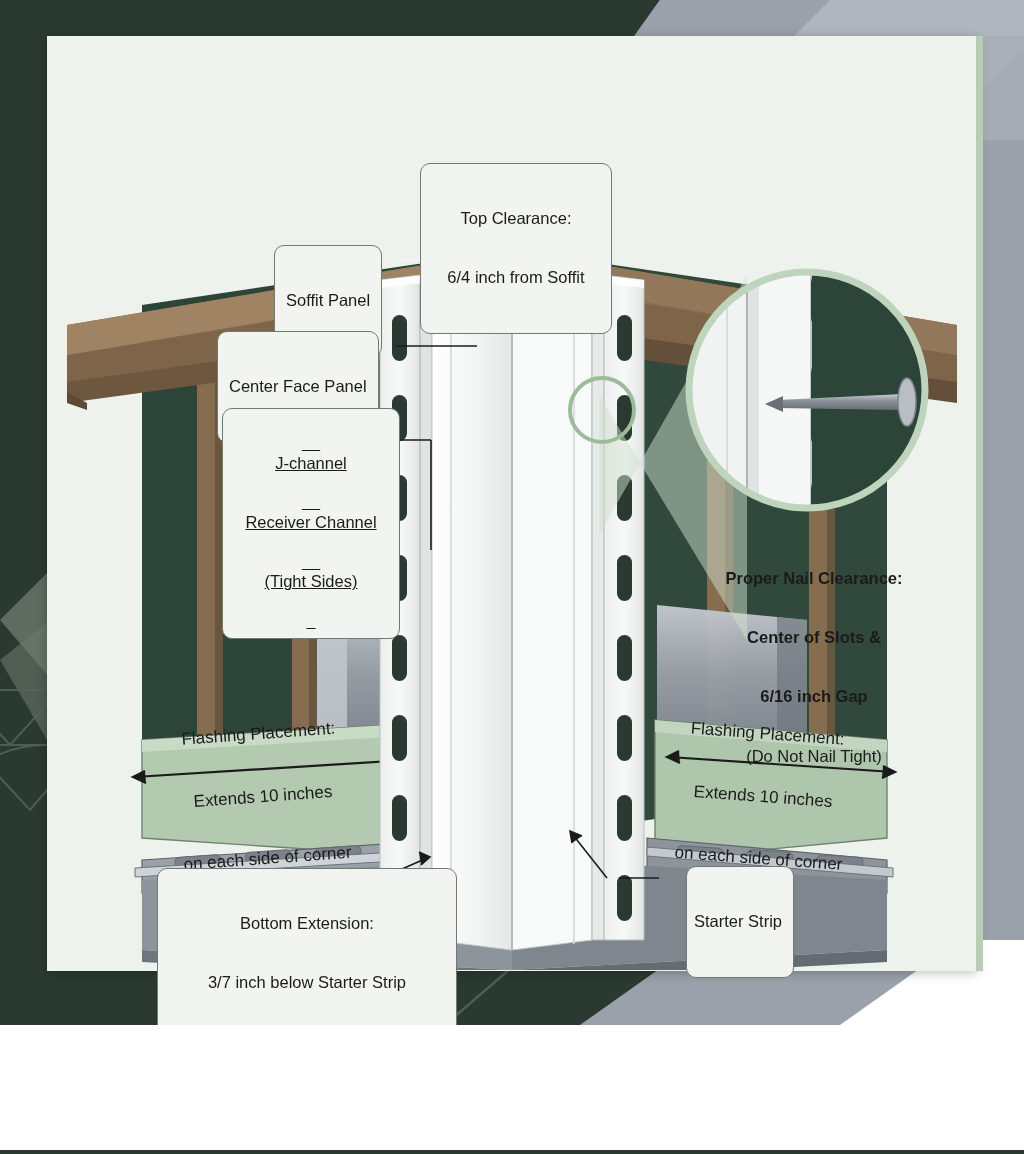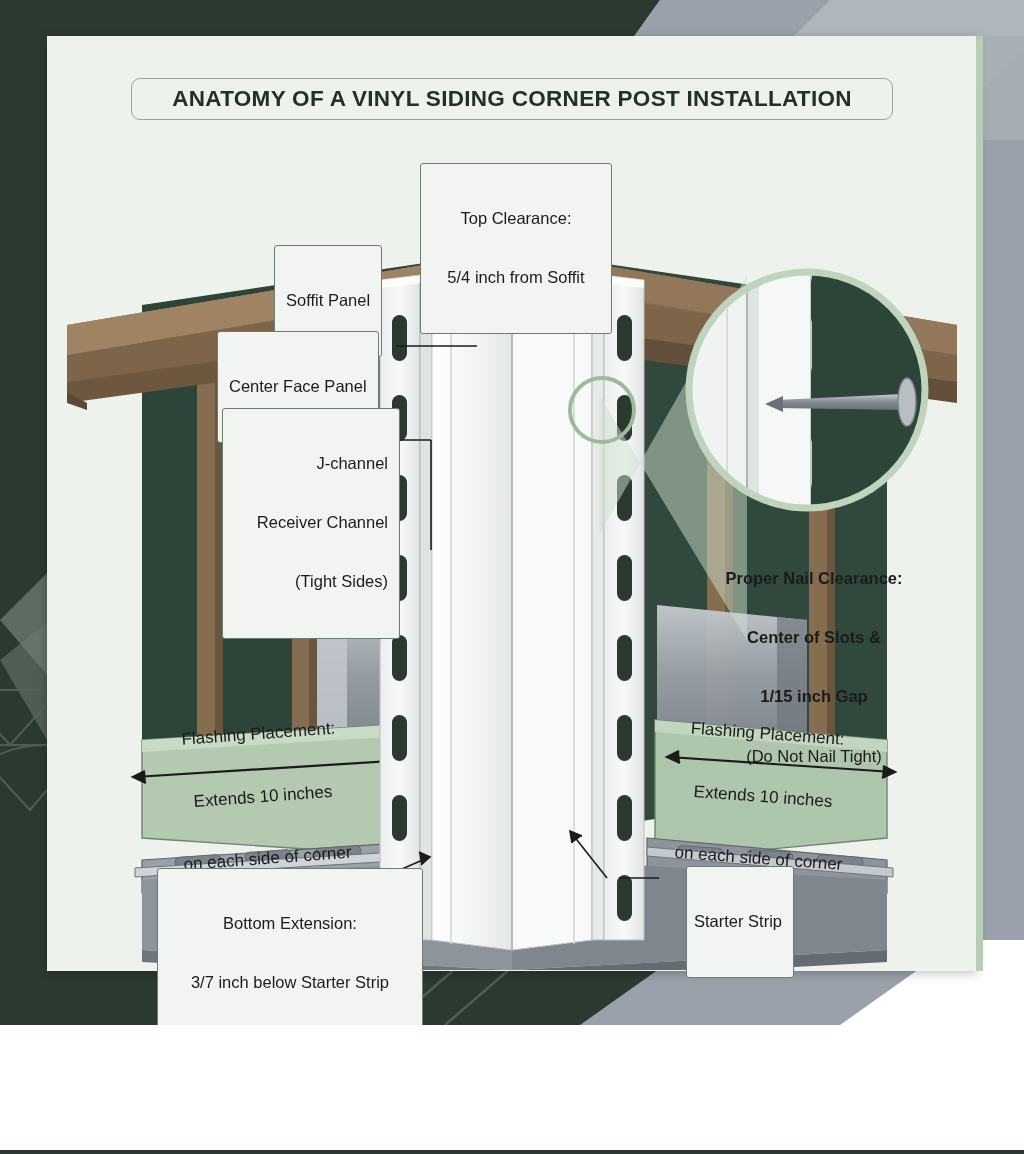--- a/index.html
+++ b/index.html
@@ -37,31 +37,31 @@
   }
 
   
   .illus { position:absolute; left:47px; top:120px; width:930px; height:850px; }
 
   
   .lbl {
     position:absolute;
     background:#f2f4f1;
     border:1.4px solid #6f7a70;
-    border-radius:3px;
+    border-radius:10px;
     padding:5px 11px 6px;
     font-size:16.5px;
     line-height:1.2;
     color:#1b1b1b;
     text-align:center;
     white-space:pre;
     font-family:"Liberation Sans", sans-serif;
   }
   .lbl.noborder { border:none; background:transparent; padding:0; }
-  .lbl.r { text-align:right; }
+  .lbl.r { text-align:center;text-decoration:underline; }
 
   
   .flash-lbl {
     position:absolute; font-size:17px; line-height:1.22;
     color:#1b1b1b; text-align:center; white-space:pre;
     font-family:"Liberation Sans", sans-serif;
   }
 
   
   .footer { position:absolute; left:0; top:1025px; width:1024px; height:129px; background:#ffffff; }
@@ -103,23 +103,20 @@
     </g>
     <polygon points="580,1025 700,940 1024,940 1024,1025" fill="#9aa1aa"></polygon>
     <polygon points="840,1025 960,940 1024,940 1024,1025" fill="#ffffff"></polygon>
     <polygon points="300,975 1024,975 1024,1025 300,1025" fill="none"></polygon>
   </svg>
 
   <div class="card">
     <div class="card-accent"></div>
   </div>
 
-  <div class="title-wrap">
-    <span class="title-text">ANATOMY OF A VINYL SIDING CORNER POST INSTALLATION</span>
-  </div>
 
   <svg class="illus" viewBox="0 0 930 850">
     <defs>
       <linearGradient id="vinylG" x1="0" y1="0" x2="1" y2="0">
         <stop offset="0%" stop-color="#ffffff"></stop>
         <stop offset="60%" stop-color="#f1f3f2"></stop>
         <stop offset="100%" stop-color="#e3e7e6"></stop>
       </linearGradient>
       <linearGradient id="vinylG2" x1="0" y1="0" x2="1" y2="0">
         <stop offset="0%" stop-color="#eceeed"></stop>
@@ -289,57 +286,57 @@
       <polyline points="372,732 383,737 374,745" fill="#1b1b1b"></polyline>
 
       <line x1="560" y1="758" x2="526" y2="715"></line>
       <polyline points="525,723 523,711 535,716" fill="#1b1b1b"></polyline>
       <line x1="572" y1="758" x2="612" y2="758" stroke="#1b1b1b"></line>
     </g>
   </svg>
 
   <div class="lbl" style="left:420px; top:163px; width:192px;">
     <div>Top Clearance:</div>
-    <div>5/4 inch from Soffit</div>
+    <div>6/4 inch from Soffit</div>
   </div>
 
   <div class="lbl" style="left:274px; top:245px;">
     <div>Soffit Panel</div>
   </div>
 
   <div class="lbl" style="left:217px; top:331px;">
     <div>Center Face Panel</div>
   </div>
 
   <div class="lbl r" style="left:222px; top:408px; width:178px;">
     <div>J-channel</div>
     <div>Receiver Channel</div>
     <div>(Tight Sides)</div>
   </div>
 
   <div class="lbl noborder" style="left:706px; top:529px; width:216px;">
     <div style="font-weight:bold">Proper Nail Clearance:</div>
     <div style="font-weight:bold">Center of Slots &amp;</div>
-    <div style="font-weight:bold">1/15 inch Gap</div>
+    <div style="font-weight:bold">6/16 inch Gap</div>
     <div style="font-weight:normal">(Do Not Nail Tight)</div>
   </div>
 
   <div class="flash-lbl" style="left:163px; top:683px; width:200px; transform:rotate(-4.2deg);">
     <div>Flashing Placement:</div>
     <div>Extends 10 inches</div>
     <div>on each side of corner</div>
   </div>
 
   <div class="flash-lbl" style="left:663px; top:683px; width:200px; transform:rotate(4.2deg);">
     <div>Flashing Placement:</div>
     <div>Extends 10 inches</div>
     <div>on each side of corner</div>
   </div>
 
-  <div class="lbl" style="left:157px; top:868px; width:266px;">
+  <div class="lbl" style="left:157px; top:868px; width:300px;">
     <div>Bottom Extension:</div>
     <div>3/7 inch below Starter Strip</div>
   </div>
 
   <div class="lbl" style="left:686px; top:866px;padding-left:7px;">
     <div>Starter Strip</div>
   </div>
 
   <div class="footer">
     

